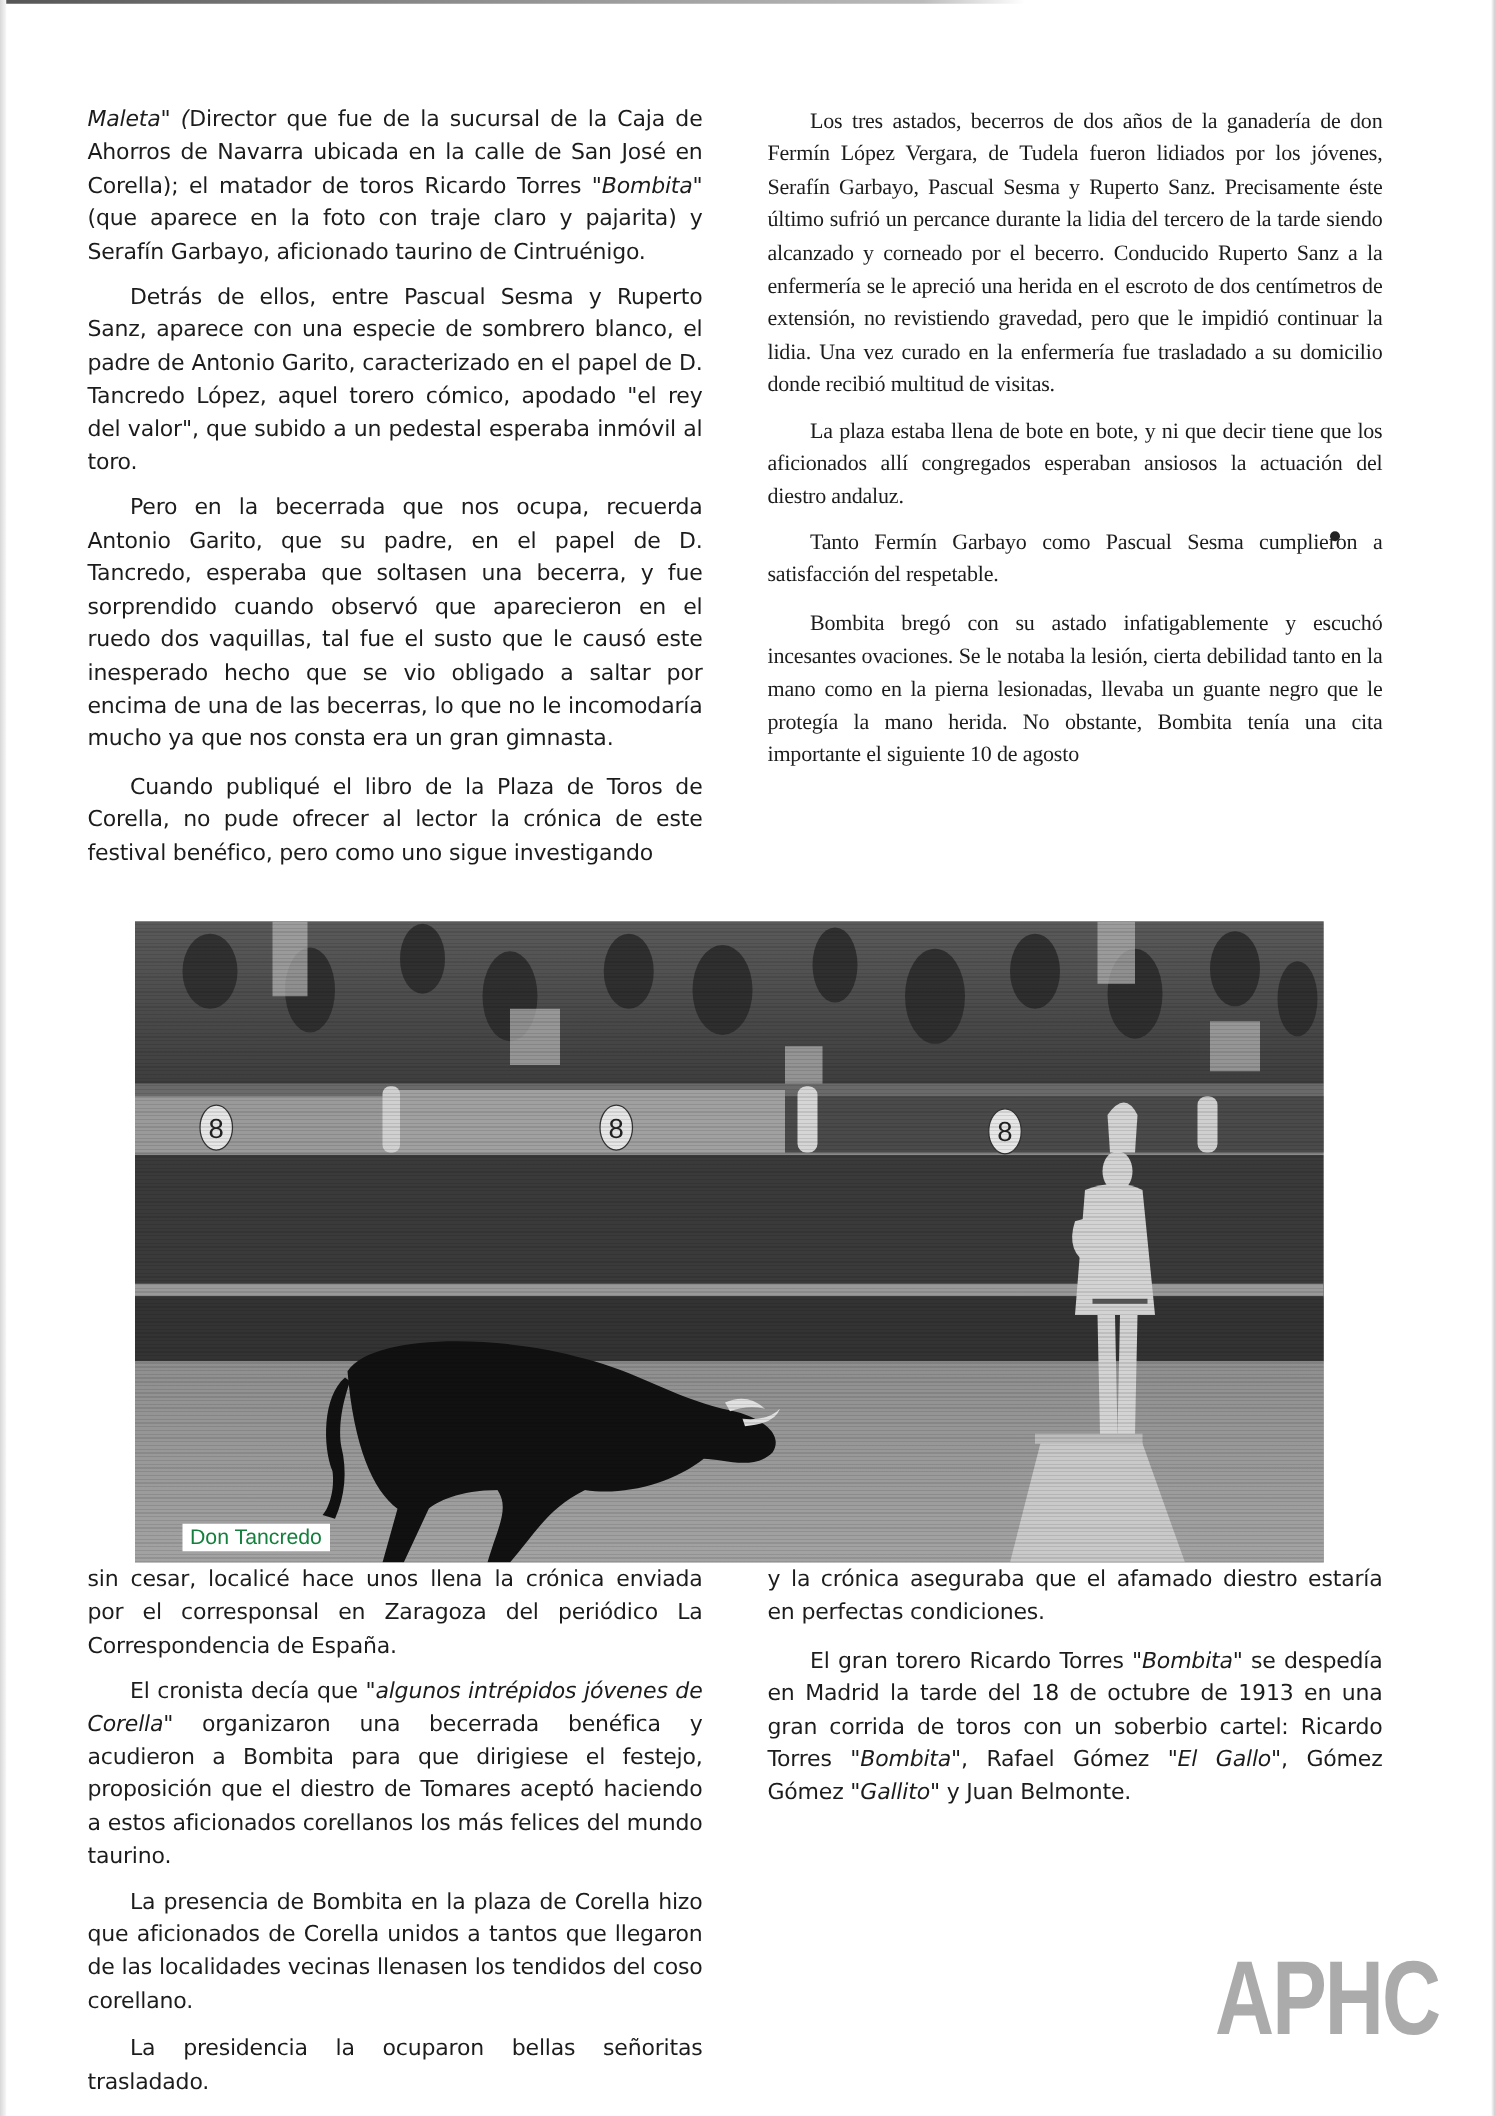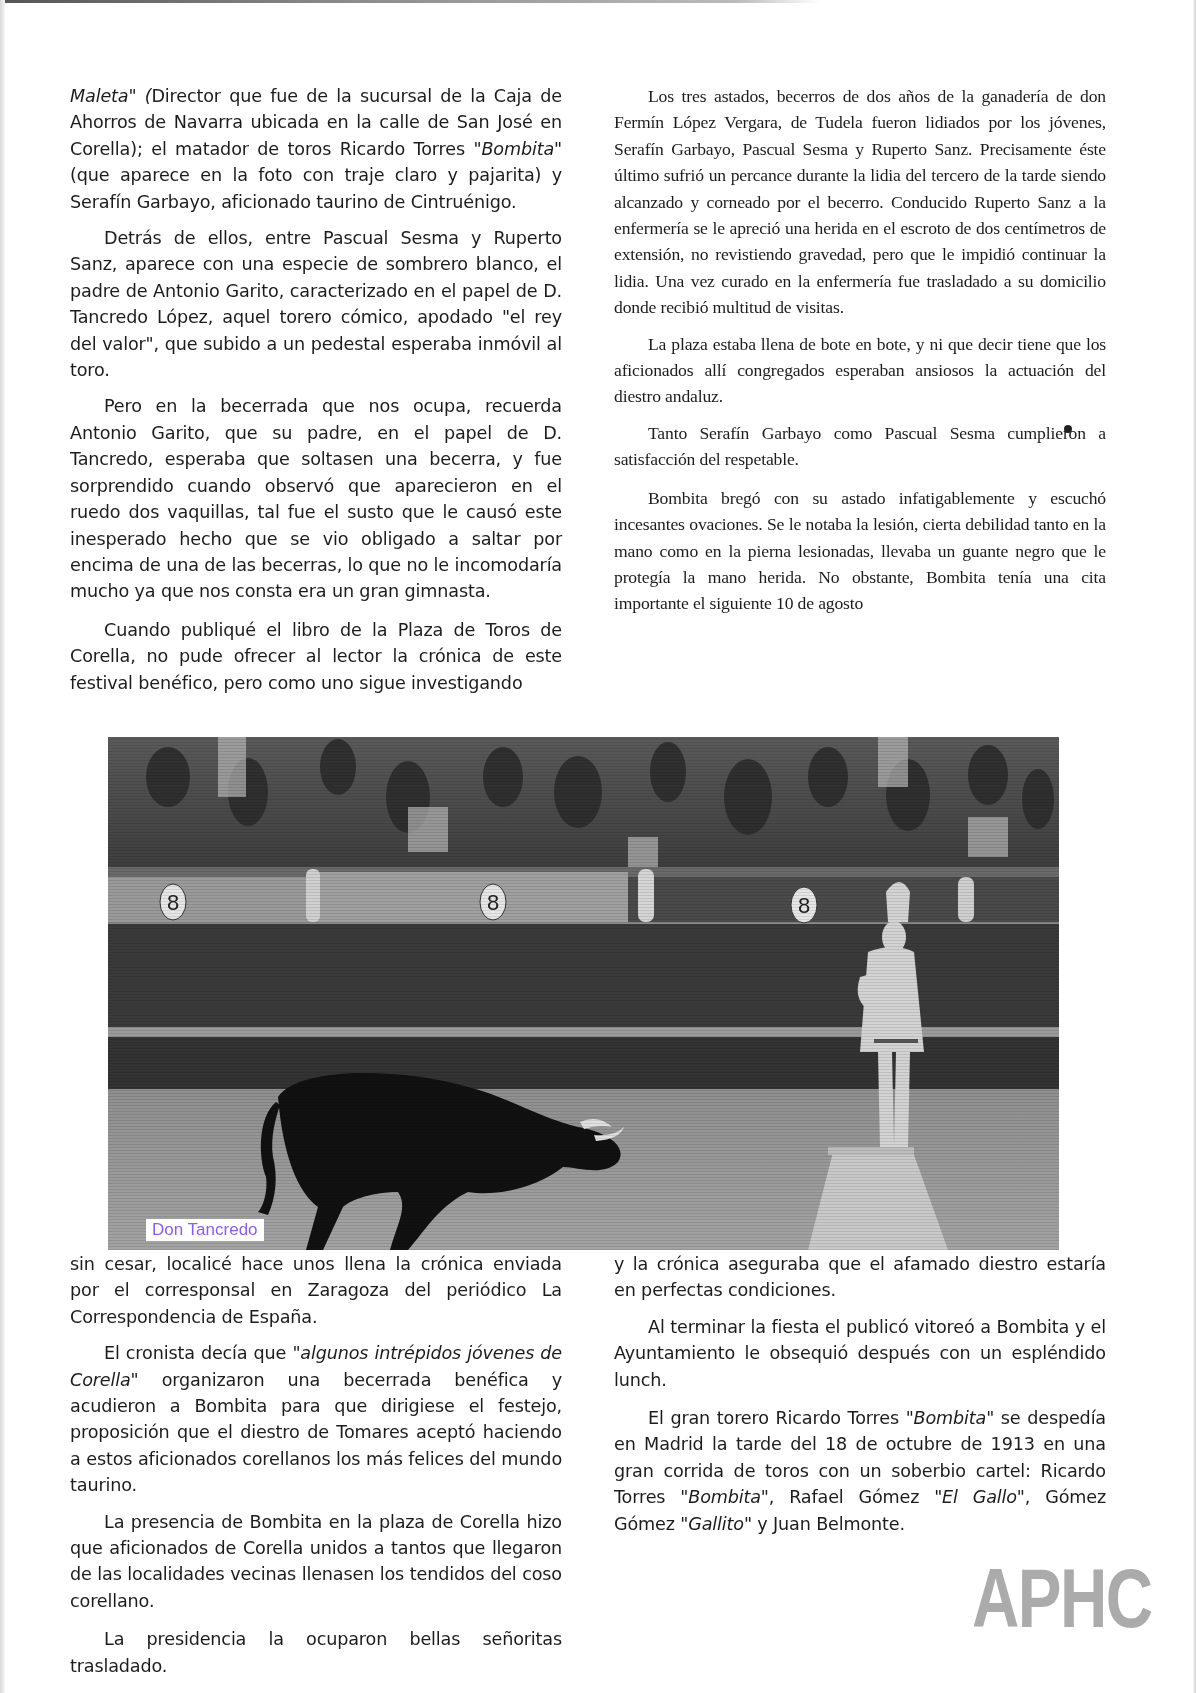--- a/index.html
+++ b/index.html
@@ -41,21 +41,21 @@
     overflow: hidden; background: #8a8a8a;
   }
   .photo svg { position: absolute; left: 0; top: 0; }
   .scanlines {
     position: absolute; inset: 0;
     background: repeating-linear-gradient(0deg, rgba(0,0,0,0.10) 0px, rgba(0,0,0,0.10) 1px, rgba(255,255,255,0) 1px, rgba(255,255,255,0) 3px);
     pointer-events: none;
   }
   .caption {
     position: absolute; left: 146px; top: 1219px;
-    background: #ffffff; color: #8b5cf6;
+    background: #ffffff; color: #15803d;
     font-family: "Liberation Sans", sans-serif; font-size: 17px; line-height: 22px;
     padding: 0 6px;
   }
   .watermark {
     position: absolute; left: 972px; top: 1556px;
     font-family: "Liberation Sans", sans-serif; font-weight: bold;
     font-size: 84px; line-height: 84px; letter-spacing: -2px;
     color: rgba(120,120,120,0.62);
     transform: scaleX(0.78); transform-origin: left top;
   }
@@ -73,21 +73,21 @@
 
 <div class="col col-left-top">
     <p class="noindent"><em>Maleta" (</em><span>Director que fue de la sucursal de la Caja de Ahorros de Navarra ubicada en la calle de San José en Corella); el matador de toros  Ricardo Torres </span><em>"Bombita"</em><span> (que aparece en la foto con traje claro y pajarita) y Serafín Garbayo, aficionado taurino de Cintruénigo.</span></p>
     <p>Detrás de ellos, entre Pascual Sesma y Ruperto Sanz, aparece con una especie de sombrero blanco, el padre de Antonio Garito, caracterizado en el papel de D. Tancredo López, aquel torero cómico, apodado "el rey del valor", que subido a un pedestal esperaba inmóvil al toro.</p>
     <p>Pero en la becerrada que nos ocupa, recuerda Antonio Garito, que su padre, en el papel de D. Tancredo, esperaba que soltasen una becerra, y fue sorprendido cuando observó que aparecieron en el ruedo dos vaquillas, tal fue el susto que le causó este inesperado hecho que se vio obligado a saltar por encima de una de las becerras, lo que no le incomodaría mucho ya que nos consta era un gran gimnasta.</p>
     <p>Cuando publiqué el libro de la Plaza de Toros de Corella, no pude ofrecer al lector la crónica de este festival benéfico, pero como uno sigue investigando</p>
   </div>
 <div class="col col-right-top">
     <p>Los tres astados, becerros de dos años de la ganadería de don Fermín López Vergara, de Tudela fueron lidiados por los jóvenes, Serafín Garbayo, Pascual Sesma y Ruperto Sanz. Precisamente éste último sufrió un percance durante la lidia del tercero de la tarde siendo alcanzado y corneado por el becerro. Conducido Ruperto Sanz a la enfermería se le apreció una herida en el escroto de dos centímetros de extensión, no revistiendo gravedad, pero que le impidió continuar la lidia. Una vez curado en la enfermería fue trasladado a su domicilio donde recibió multitud de visitas.</p>
     <p>La plaza estaba llena de bote en bote, y ni que decir tiene que los aficionados allí congregados esperaban ansiosos la actuación del diestro andaluz.</p>
-    <p>Tanto Serafín Garbayo como Pascual Sesma cumplieron a satisfacción del respetable.</p>
+    <p>Tanto Fermín Garbayo como Pascual Sesma cumplieron a satisfacción del respetable.</p>
     <p>Bombita bregó con su astado infatigablemente y escuchó incesantes ovaciones. Se le notaba la lesión, cierta debilidad tanto en la mano como en la pierna lesionadas, llevaba un guante negro que le protegía la mano herida. No obstante, Bombita tenía una cita importante el siguiente 10 de agosto</p>
   </div>
 
 <div class="stray-dot"></div>
 
 <div class="photo">
   <svg width="951" height="513" viewBox="0 0 951 513">
     <defs>
       <linearGradient id="crowd" x1="0" y1="0" x2="0" y2="1">
         <stop offset="0" stop-color="#5a5a5a"></stop>
@@ -173,17 +173,16 @@
 <div class="caption">Don Tancredo</div>
 
 <div class="col col-left-bottom">
     <p class="noindent">sin cesar, localicé hace unos llena la crónica enviada por el corresponsal en Zaragoza del periódico La Correspondencia de España.</p>
     <p><span>El cronista decía que </span><em>"algunos intrépidos jóvenes de Corella"</em><span> organizaron una becerrada benéfica y acudieron a Bombita para que dirigiese el festejo, proposición que el diestro de Tomares aceptó haciendo a estos aficionados corellanos los más felices del mundo taurino.</span></p>
     <p>La presencia de Bombita en la plaza de Corella hizo que aficionados de Corella unidos a tantos que llegaron de las localidades vecinas llenasen los tendidos del coso corellano.</p>
     <p>La presidencia la ocuparon bellas señoritas trasladado.</p>
   </div>
 <div class="col col-right-bottom">
     <p class="noindent">y la crónica aseguraba que el afamado diestro estaría en perfectas condiciones.</p>
-    <p>Al terminar la fiesta el publicó vitoreó a Bombita y el Ayuntamiento le obsequió después con un espléndido lunch.</p>
     <p><span>El gran torero Ricardo Torres </span><em>"Bombita"</em><span> se despedía en Madrid la tarde del 18 de octubre de 1913 en una gran corrida de toros con un soberbio cartel: Ricardo Torres </span><em>"Bombita"</em><span>, Rafael Gómez </span><em>"El Gallo"</em><span>, Gómez Gómez </span><em>"Gallito"</em><span> y Juan Belmonte.</span></p>
   </div>
 
 <div class="watermark">APHC</div>
 
 </body></html>

